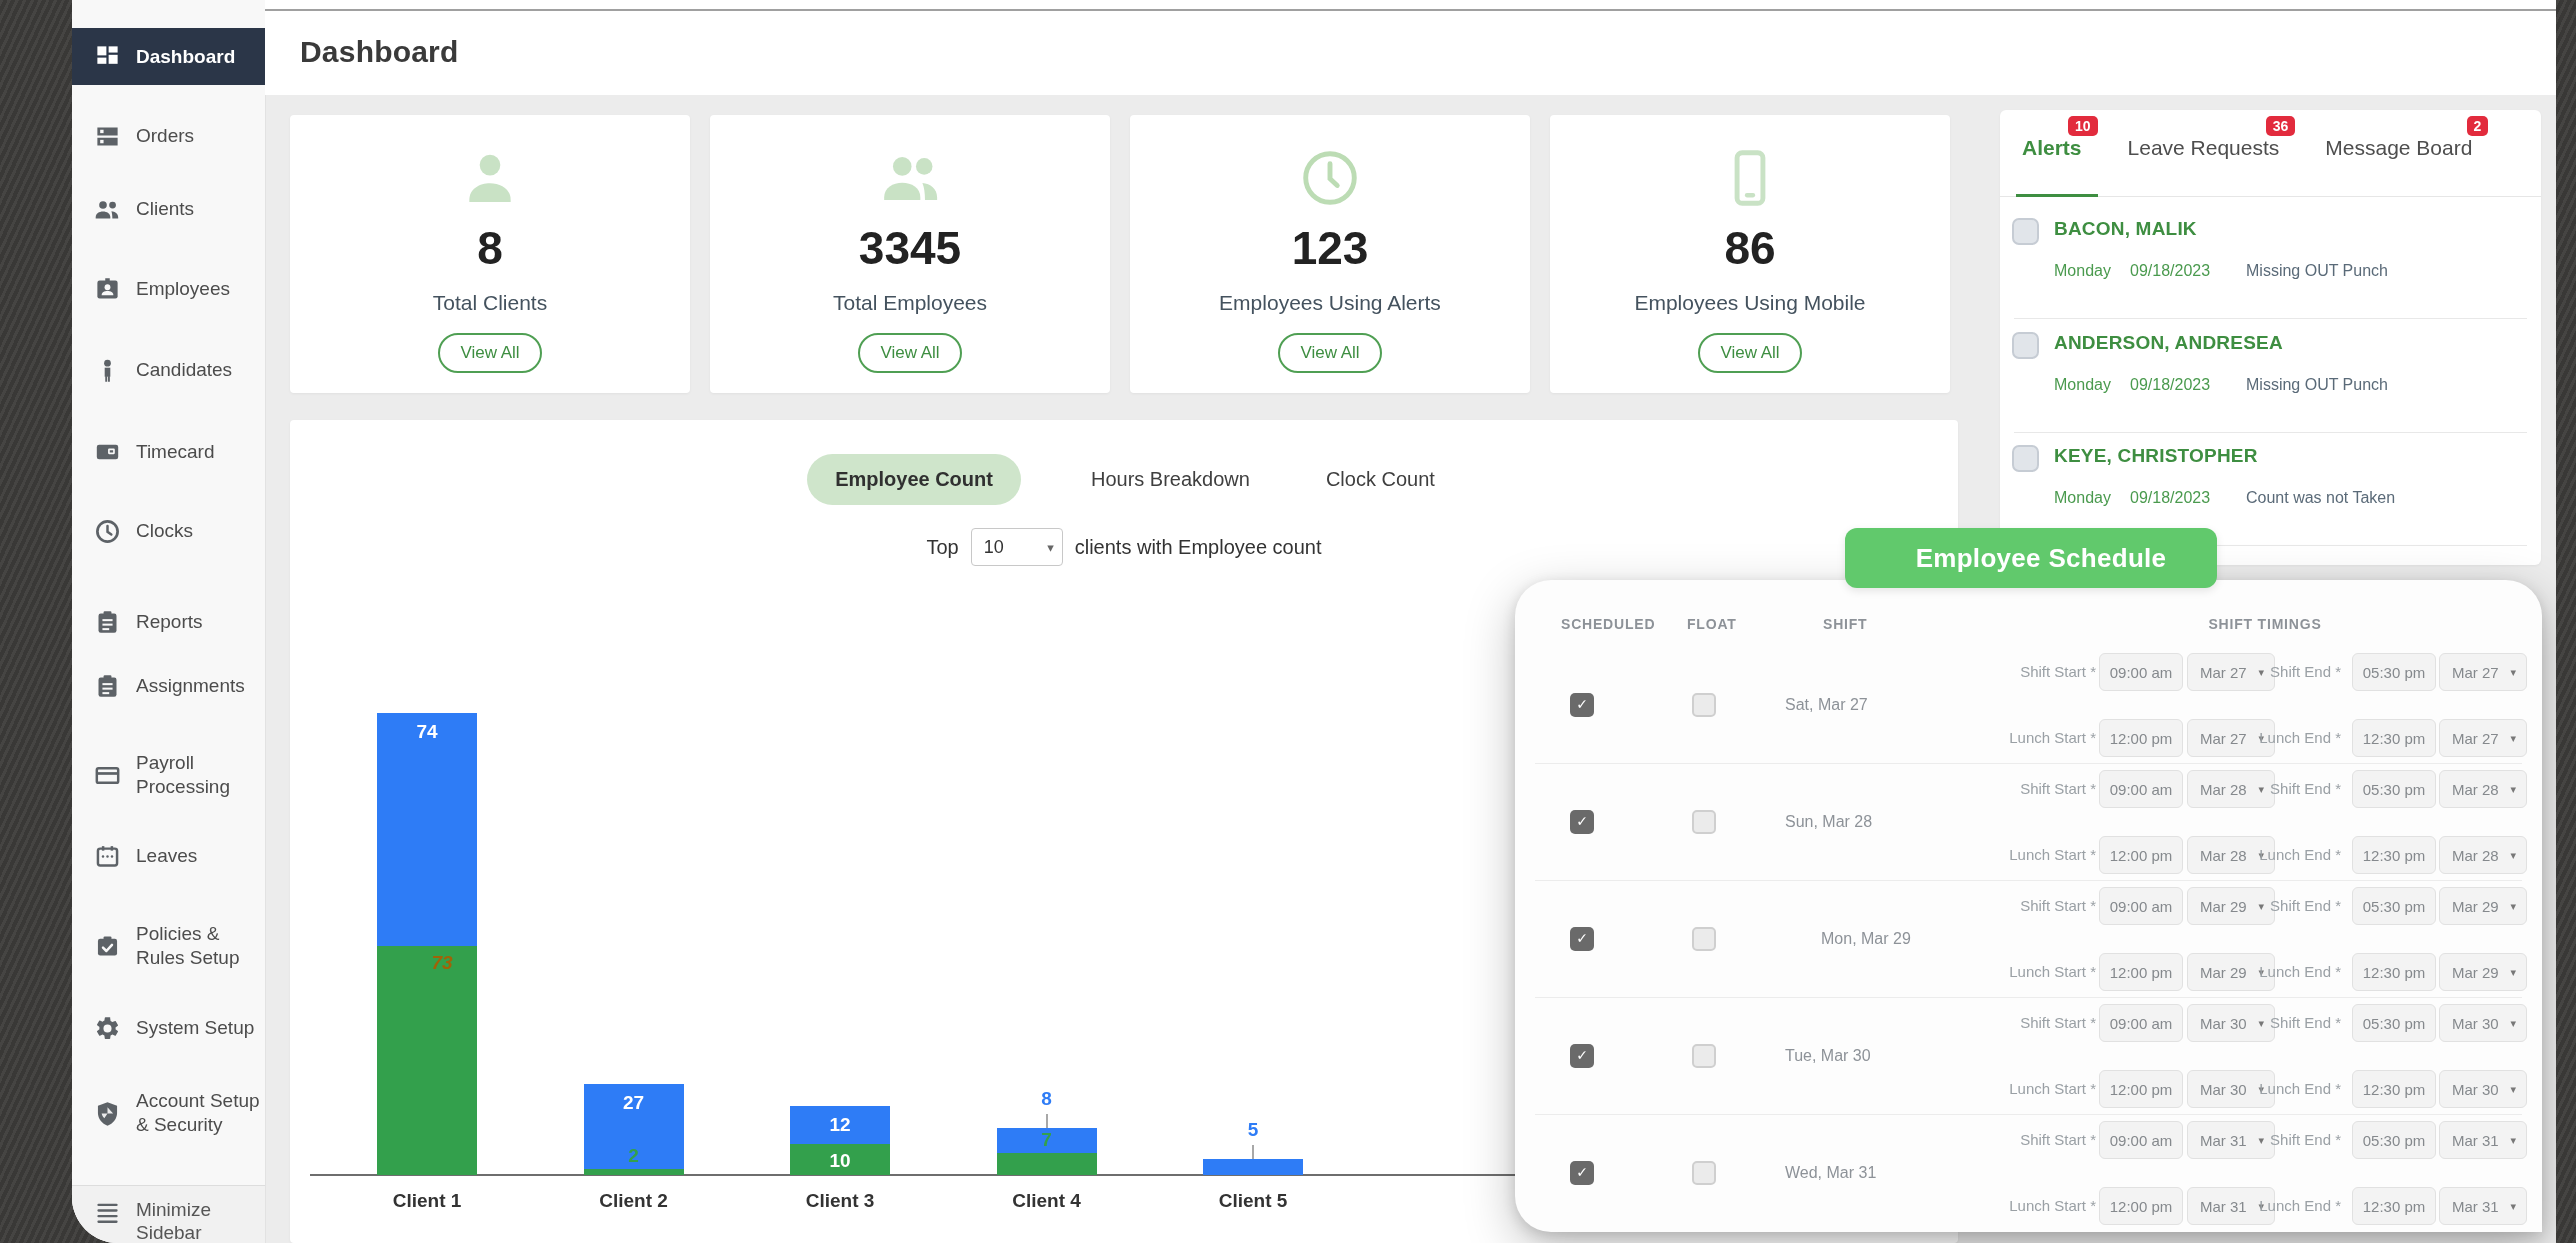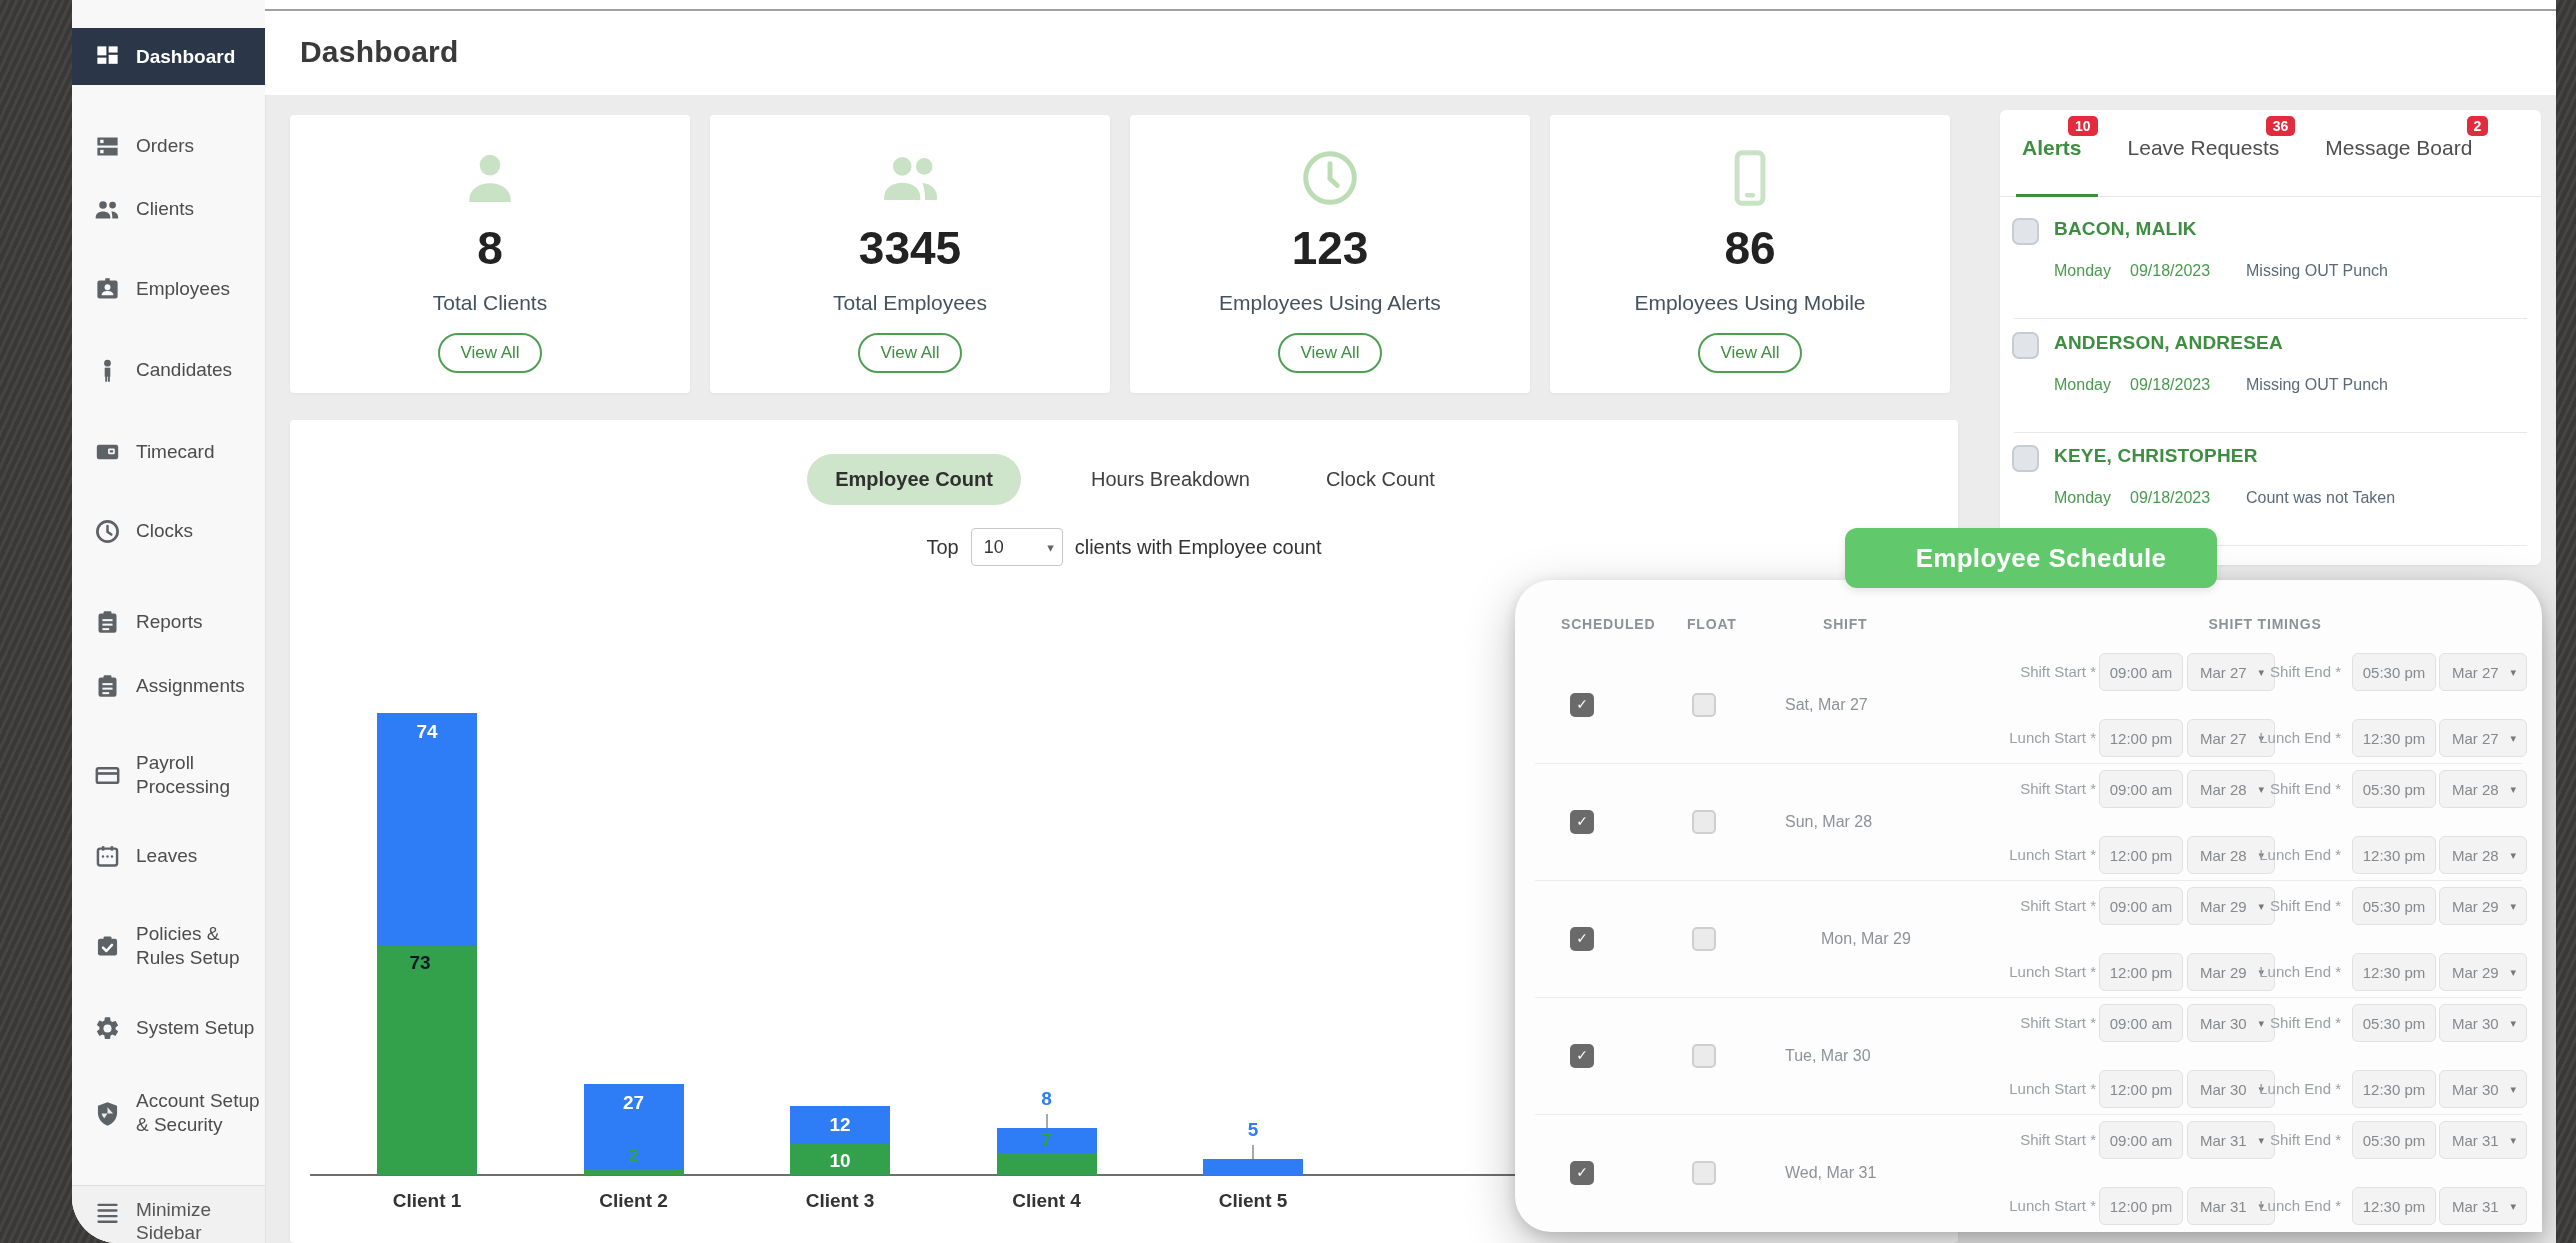--- a/index.html
+++ b/index.html
@@ -104,21 +104,21 @@
         <span class="side-ico">
           <svg viewBox="0 0 24 24" style="width:27px;height:27px">
             <rect x="3" y="3" width="8" height="8" fill="currentColor"></rect>
             <rect x="13" y="3" width="8" height="5.5" fill="currentColor"></rect>
             <rect x="3" y="13" width="8" height="5.5" fill="currentColor"></rect>
             <rect x="13" y="10.5" width="8" height="8" fill="currentColor"></rect>
           </svg>
         </span>
         <span class="side-label">Dashboard</span>
       </div>
-      <div class="side-item" style="top: 118px; height: 56px;">
+      <div class="side-item" style="top: 108px; height: 56px;">
         <span class="side-ico">
           <svg viewBox="0 0 24 24" style="width:27px;height:27px">
             <path fill="currentColor" d="M3 4h18v7H3zM3 13h18v7H3z"></path>
             <rect x="5.5" y="6" width="3" height="3" fill="#f8f8f8"></rect>
             <rect x="5.5" y="15" width="3" height="3" fill="#f8f8f8"></rect>
           </svg>
         </span>
         <span class="side-label">Orders</span>
       </div>
       <div class="side-item" style="top: 181px; height: 56px;">
@@ -354,21 +354,21 @@
         <span>10</span>
         <span class="chev">▾</span>
       </span>
       <span>clients with Employee count</span>
     </div>
     <div id="plot">
       <div class="axis"></div>
     <div class="barseg" style="left: 87px; top: 525.571px; width: 100px; height: 229.429px; background: rgb(51, 160, 76);"></div>
         <div class="barseg" style="left: 87px; top: 293px; width: 100px; height: 232.571px; background: rgb(46, 124, 246);"></div>
         <div class="bar-label" style="left: 87px; top: 301px; color: rgb(255, 255, 255);">74</div>
-        <div class="bar-label" style="left: 80px; top: 531.571px; color: #0f172a;">73</div>
+        <div class="bar-label" style="left: 102px; top: 531.571px; color: #a16207; font-style: italic;">73</div>
         <div class="cat-label" style="left: 57px;">Client 1</div>
         <div class="leader" style="left: 342.5px; top: 744.714px; height: 6.28571px;"></div>
         <div class="barseg" style="left: 293.5px; top: 748.714px; width: 100px; height: 6.28571px; background: rgb(51, 160, 76);"></div>
         <div class="barseg" style="left: 293.5px; top: 663.857px; width: 100px; height: 84.8571px; background: rgb(46, 124, 246);"></div>
         <div class="bar-label" style="left: 293.5px; top: 671.857px; color: rgb(255, 255, 255);">27</div>
         <div class="bar-label" style="left: 293.5px; top: 724.714px; color: rgb(51, 160, 76);">2</div>
         <div class="cat-label" style="left: 263.5px;">Client 2</div>
         <div class="barseg" style="left: 500px; top: 723.571px; width: 100px; height: 31.4286px; background: rgb(51, 160, 76);"></div>
         <div class="barseg" style="left: 500px; top: 685.857px; width: 100px; height: 37.7143px; background: rgb(46, 124, 246);"></div>
         <div class="bar-label" style="left: 500px; top: 693.857px; color: rgb(255, 255, 255);">12</div>

